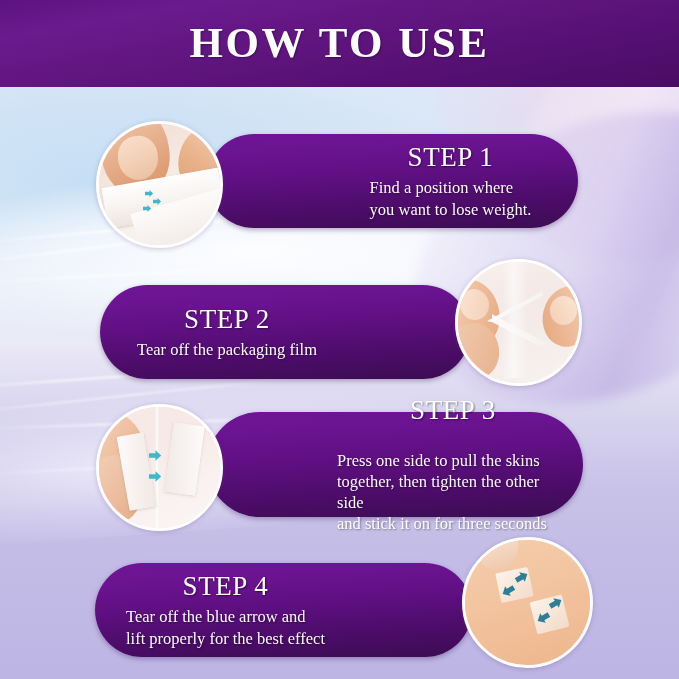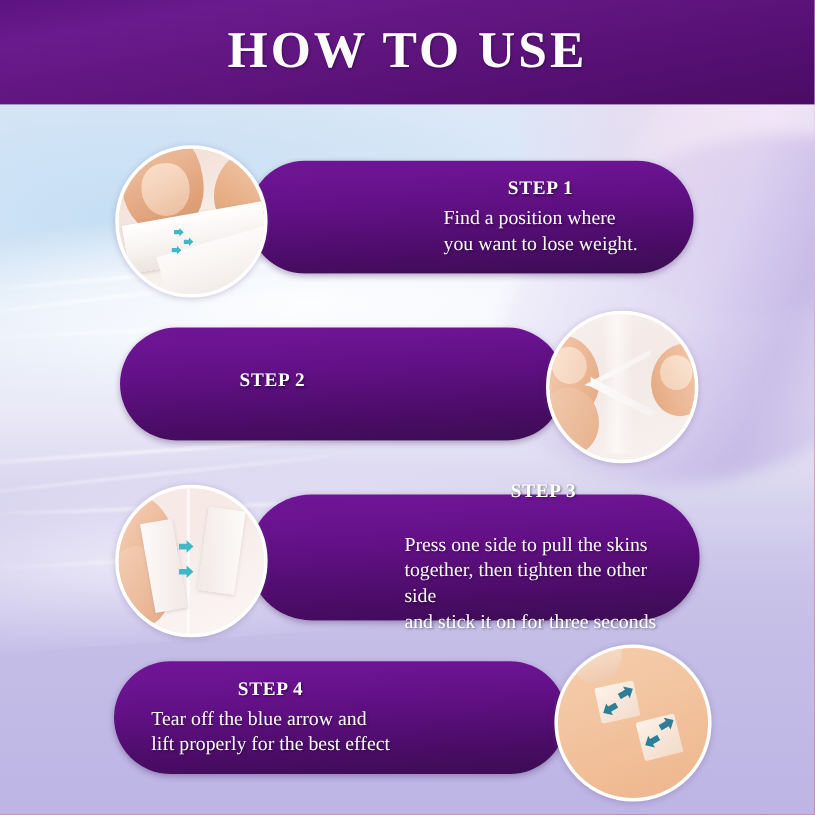--- a/index.html
+++ b/index.html
@@ -183,27 +183,27 @@
         #4a0c66 76%,
         #3b0d52 100%);
     box-shadow: 0 2px 5px rgba(60,20,90,0.35);
     display: flex;
     flex-direction: column;
     align-items: center;
     justify-content: center;
     box-sizing: border-box;
   }
   .banner.left-img  { padding-left: 130px; padding-right: 14px; }
-  .banner.right-img { padding-right: 130px; padding-left: 14px; }
+  .banner.right-img { padding-right: 130px; padding-left: 14px; margin-top: 12px; }
 
   .step-title {
     color: #ffffff;
     font-family: "Liberation Serif", serif;
-    font-weight: bold;
-    font-size: 16px;
+    font-weight: normal;
+    font-size: 27px;
     letter-spacing: 0.6px;
     text-shadow: 1px 1px 2px rgba(0,0,0,0.45);
     margin-bottom: 4px;
   }
   .step-desc {
     color: #fdfbfd;
     font-family: "Liberation Serif", serif;
     font-size: 16.5px;
     line-height: 1.28;
     text-shadow: 1px 1px 2px rgba(0,0,0,0.4);
@@ -433,20 +433,21 @@
               <path d="M0 3 L5 3 L5 1 L9 5 L5 9 L5 7 L0 7 Z" fill="#3fb8c8"></path>
             </svg>
         </div>
       </div>
     </div>
   </div>
 
   <div class="step-row" style="top:273px;">
     <div class="banner right-img" style="left:100px; width:370px;">
       <div class="step-title">STEP 2</div>
+      <div class="step-desc">Tear off the packaging film</div>
     </div>
     <div class="photo" style="left:455px; top:-14px;">
       <div class="scene s2">
         <div class="fing-l"></div>
         <div class="nail-l"></div>
         <div class="fing-l2"></div>
         <div class="fing-r"></div>
         <div class="nail-r"></div>
         <div class="film-v"></div>
         <div class="film-1"></div>

